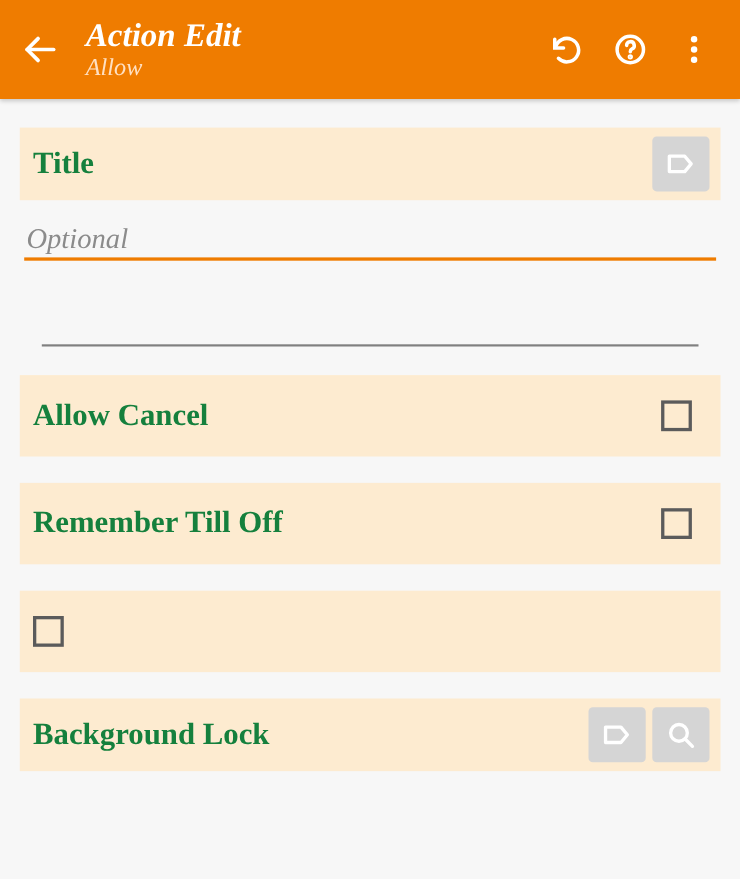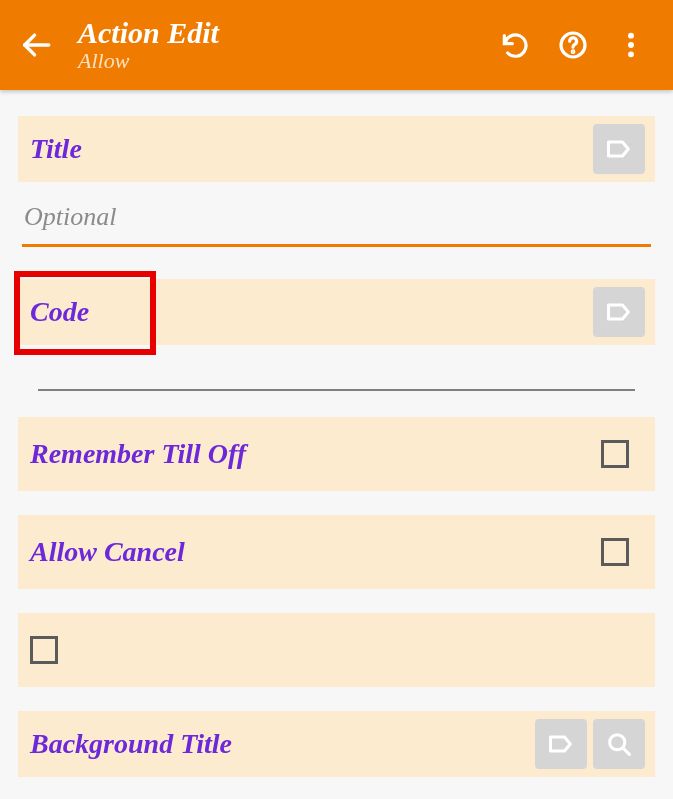--- a/index.html
+++ b/index.html
@@ -60,23 +60,22 @@
       display: flex;
       align-items: center;
       padding: 8px 10px 8px 12px;
       margin-bottom: 0;
       min-height: 64px;
     }
     .row + .row { margin-top: 22px; }
     .row-label {
       flex: 1;
       font-size: 28px;
-      font-style: italic;
       font-weight: bold;
-      color: #6d28d9;
+      color: #15803d;
     }
     .icon-btn {
       width: 52px;
       height: 50px;
       background: #d5d5d5;
       border-radius: 4px;
       display: flex;
       align-items: center;
       justify-content: center;
       cursor: pointer;
@@ -89,21 +88,21 @@
     }
     .text-input {
       width: 100%;
       border: none;
       border-bottom: 3px solid #ef7c00;
       background: transparent;
       font-family: inherit;
       font-size: 26px;
       font-style: italic;
       color: #333;
-      padding: 6px 2px 12px 2px;
+      padding: 6px 2px 2px 2px;
       outline: none;
     }
     .text-input::placeholder { color: #8b8b8b; font-style: italic; }
     .highlight-box {
       position: absolute;
       border: 6px solid #e60000;
       pointer-events: none;
     }
     .sec-title { position: relative; }
     .divider {
@@ -175,50 +174,41 @@
       </svg>
     </div>
   </div>
 
   <div class="input-wrap">
     <input class="text-input" type="text" placeholder="Optional" style="">
   </div>
 
   <div style="height:22px"></div>
 
-  <div class="row sec-title" style="position:relative;">
-    <div class="row-label">Code</div>
-    <div class="icon-btn">
-      <svg viewBox="0 0 24 24" fill="none" stroke="#fff" stroke-width="2.6" stroke-linejoin="round">
-        <path d="M3 6 h12 l5 6 -5 6 h-12 z"></path>
-      </svg>
-    </div>
-    <div class="highlight-box" style="left:-4px; top:-8px; width:142px; height:84px;"></div>
-  </div>
 
   <hr class="divider">
 
   <div class="rows-stack">
+
+    <div class="row row-check">
+      <div class="row-label">Allow Cancel</div>
+      <div class="checkbox"></div>
+    </div>
 
     <div class="row row-check">
       <div class="row-label">Remember Till Off</div>
       <div class="checkbox"></div>
     </div>
 
     <div class="row row-check">
-      <div class="row-label">Allow Cancel</div>
       <div class="checkbox"></div>
     </div>
 
-    <div class="row row-check">
-      <div class="checkbox"></div>
-    </div>
-
     <div class="row">
-      <div class="row-label">Background Title</div>
+      <div class="row-label">Background Lock</div>
       <div class="icon-btn">
         <svg viewBox="0 0 24 24" fill="none" stroke="#fff" stroke-width="2.6" stroke-linejoin="round">
           <path d="M3 6 h12 l5 6 -5 6 h-12 z"></path>
         </svg>
       </div>
       <div class="icon-btn">
         <svg viewBox="0 0 24 24" fill="none" stroke="#fff" stroke-width="2.6" stroke-linecap="round">
           <circle cx="10.5" cy="10.5" r="6.5"></circle>
           <line x1="15.5" y1="15.5" x2="21" y2="21"></line>
         </svg>

